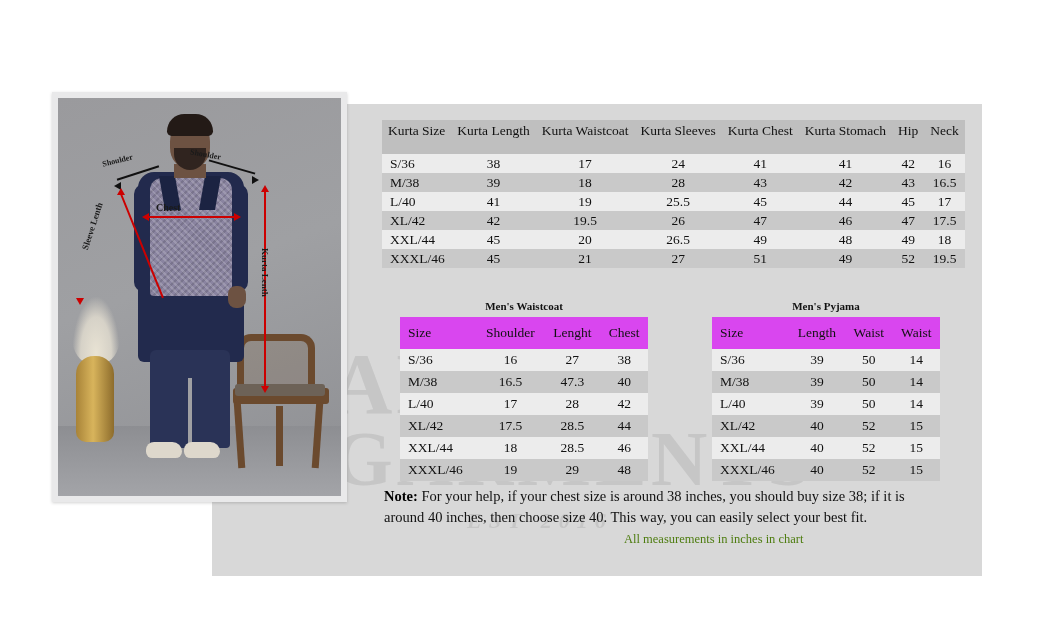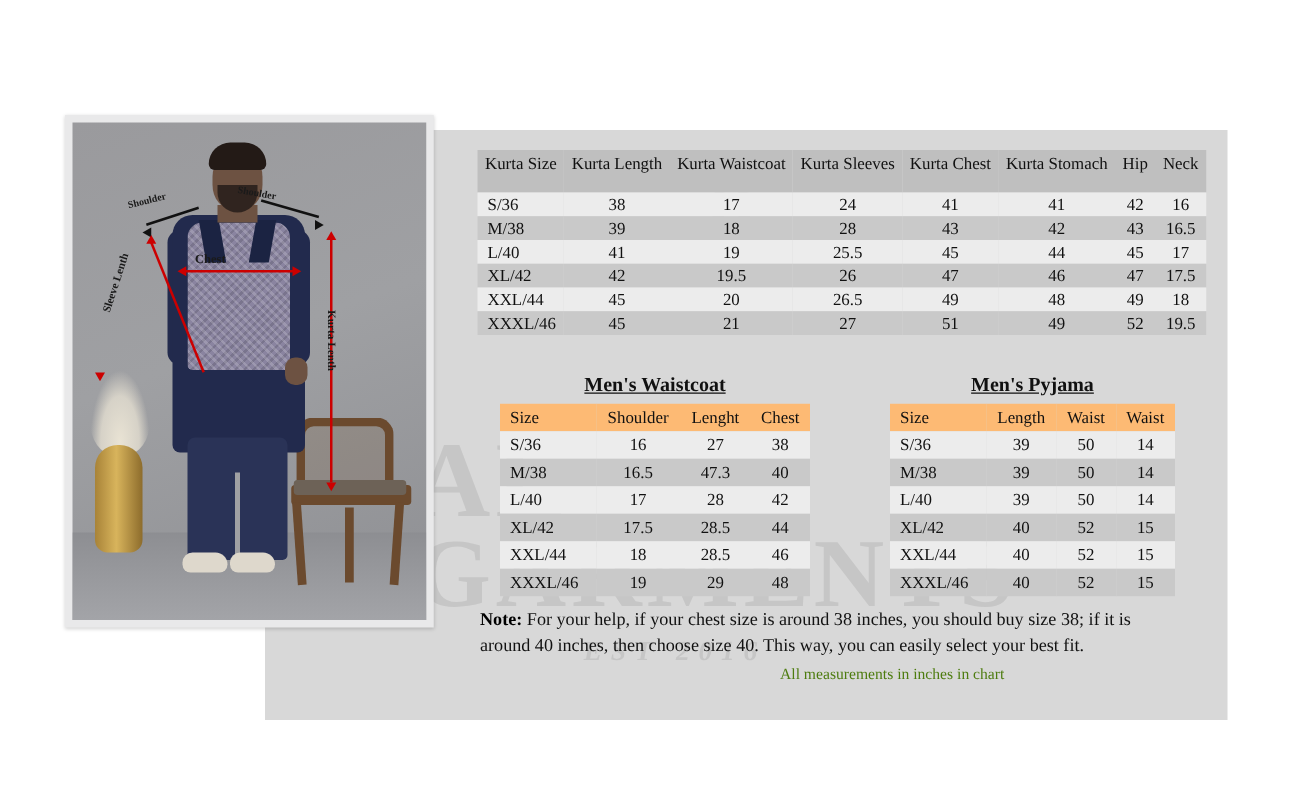--- a/index.html
+++ b/index.html
@@ -227,23 +227,23 @@
   }
   .kurta-table tbody tr.odd  td { background: #ececec; }
   .kurta-table tbody tr.even td { background: #c9c9c9; }
   .kurta-table td.size { text-align: left; padding-left: 8px; }
   .kurta-table td.num  { text-align: center; }
   .kurta-table tbody td { height: 19px; }
 
   
   .wc-wrap { position: absolute; left: 188px; top: 196px; width: 248px; }
   .py-wrap { position: absolute; left: 500px; top: 196px; width: 228px; }
-  .wc-wrap .tbl-title, .py-wrap .tbl-title { font-size: 16px; margin-bottom: 5px; text-decoration: underline; }
+  .wc-wrap .tbl-title, .py-wrap .tbl-title { font-size: 11px; margin-bottom: 5px; }
   .sub-table { width: 100%; font-size: 13.5px; }
-  .sub-table thead td { background: #fdba74; height: 22px; }
+  .sub-table thead td { background: #d946ef; height: 32px; }
   .sub-table tbody tr.odd td  { background: #ececec; }
   .sub-table tbody tr.even td { background: #c9c9c9; }
   .sub-table tbody td { height: 22px; }
   .sub-table td.size { text-align: left; padding-left: 8px; }
   .sub-table td.num  { text-align: center; }
 
   
   .note {
     position: absolute; left: 172px; top: 382px; width: 560px;
     font-size: 14.5px; line-height: 1.45; color: #111;

